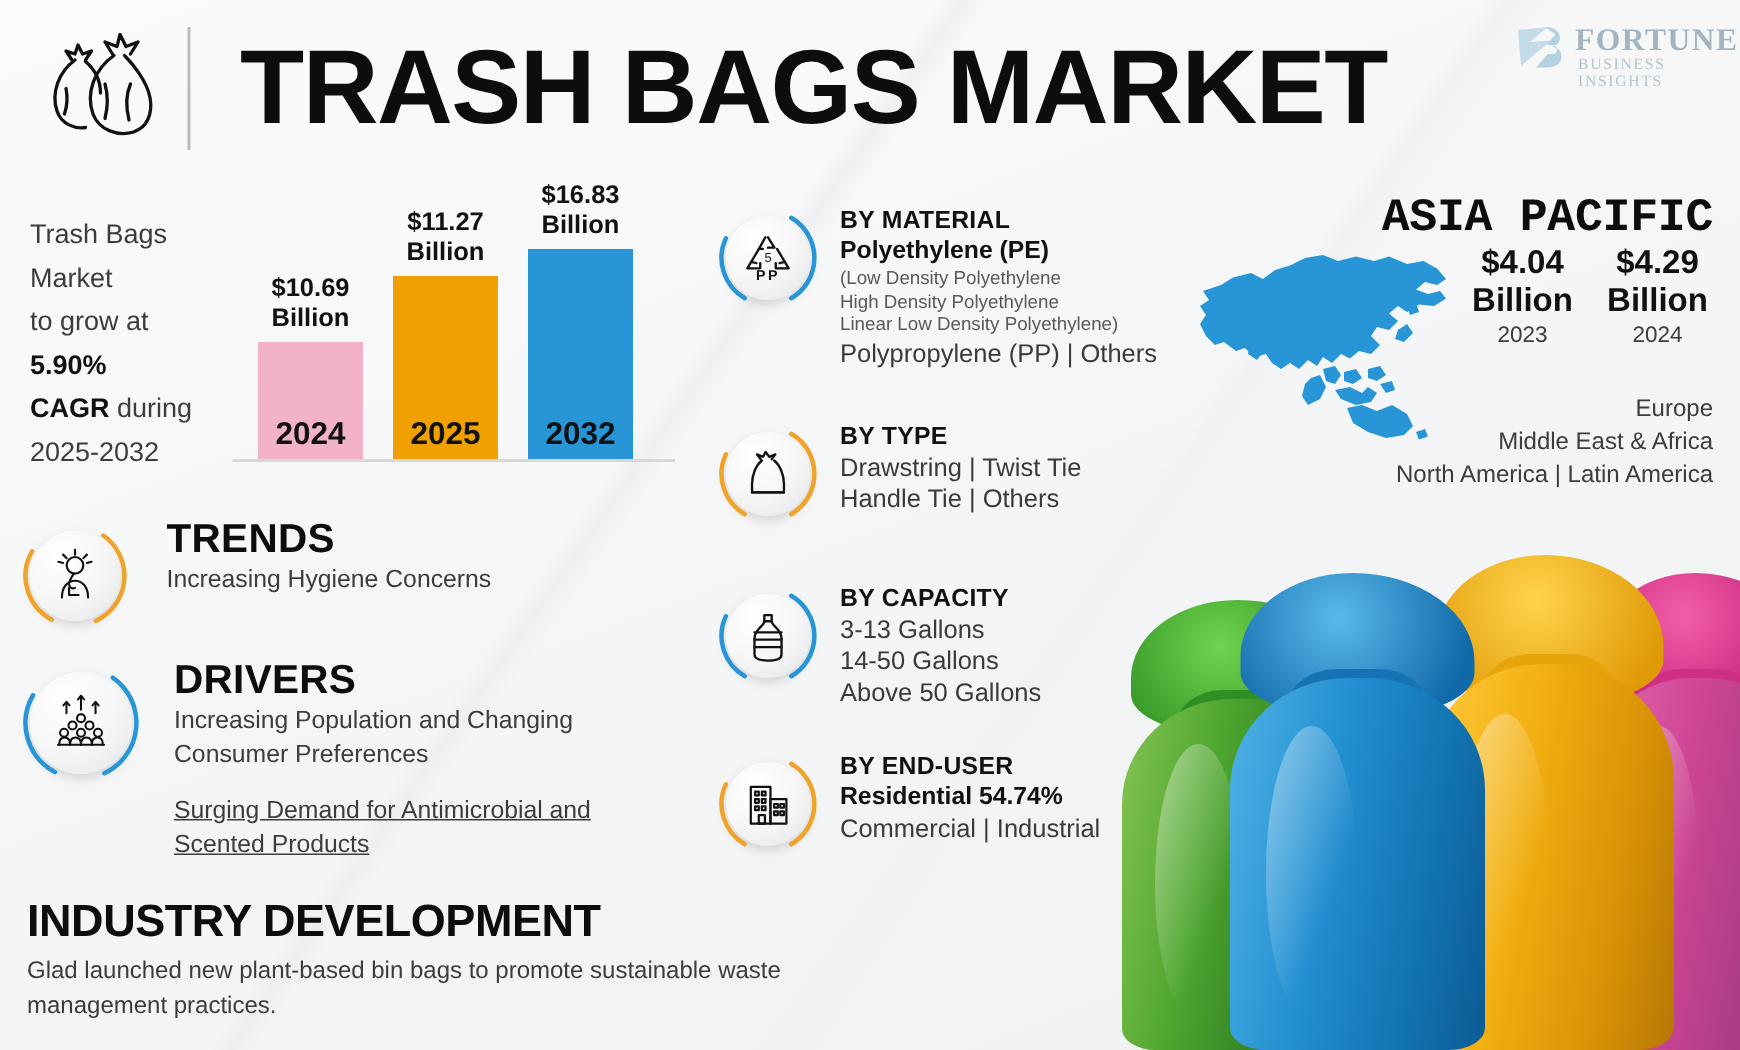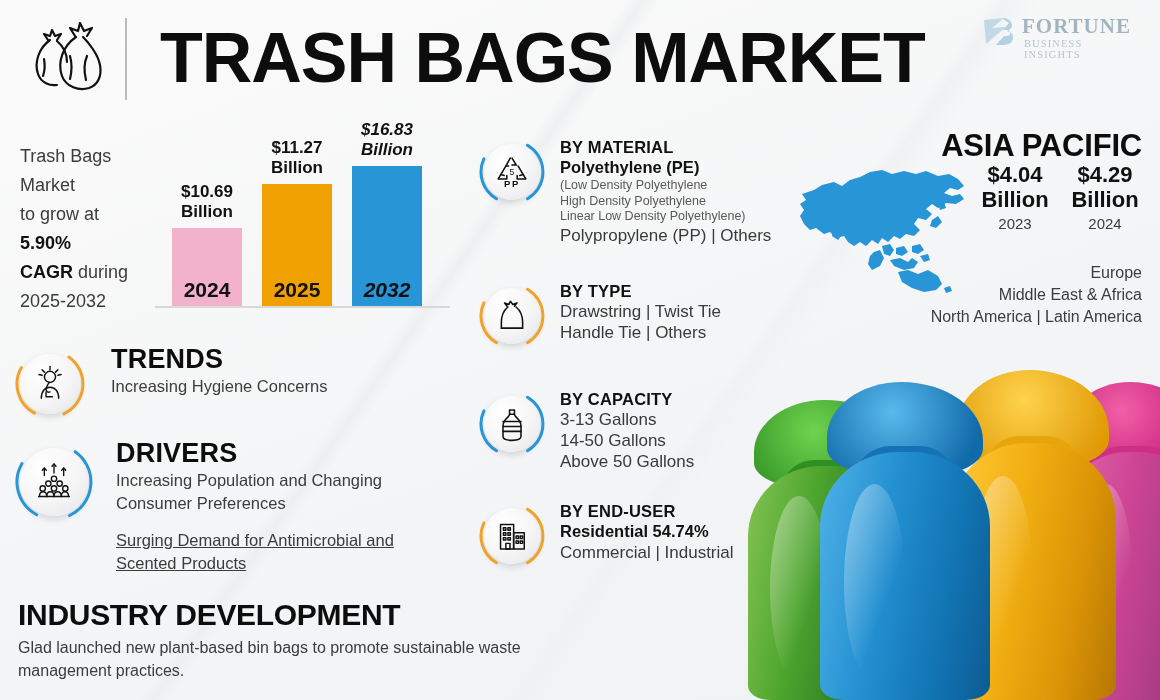--- a/index.html
+++ b/index.html
@@ -20,21 +20,21 @@
 
   
   #header{position:absolute;left:0;top:0;width:1160px;height:118px;}
   #logo-bags{position:absolute;left:28px;top:22px;width:78px;height:72px;}
   #header-divider{position:absolute;left:125px;top:18px;width:2px;height:82px;background:#b9bcbe;}
   #main-title{
     position:absolute;left:160px;top:16px;
     font-size:70px;line-height:84px;font-weight:bold;letter-spacing:-1px;
     color:#0d0d0d;white-space:nowrap;
   }
-  #brand{position:absolute;right:28px;top:14px;width:150px;height:42px;opacity:.55;}
+  #brand{position:absolute;right:0;top:14px;width:150px;height:42px;opacity:.55;}
   #brand .bmark{position:absolute;left:0;top:2px;width:34px;height:30px;}
   #brand .bname{position:absolute;left:40px;top:0;font-size:21px;font-weight:bold;
     letter-spacing:1px;color:#5e7f93;font-family:"Liberation Serif", serif;}
   #brand .bsub{position:absolute;left:42px;top:24px;font-size:10.5px;letter-spacing:1.1px;
     color:#7e9cad;font-family:"Liberation Serif", serif;}
 
   
   #cagr-text{position:absolute;left:20px;top:142px;width:150px;
     font-size:18px;line-height:29px;color:#3c3c3c;}
   #cagr-text b{color:#111;font-weight:bold;}
@@ -72,21 +72,21 @@
   
   .seg{position:absolute;left:478px;width:300px;}
   .seg .txt{position:absolute;left:82px;top:0;width:230px;}
   .seg .t-head{font-size:16.5px;font-weight:bold;color:#111;letter-spacing:.2px;}
   .seg .t-b{font-size:17px;line-height:21px;color:#3a3a3a;}
   .seg .t-b.bold{font-weight:bold;color:#111;font-size:16.5px;}
   .seg .t-s{font-size:12.5px;line-height:15.5px;color:#595959;}
 
   
   #ap-title{position:absolute;right:18px;top:128px;font-size:31px;font-weight:bold;
-    color:#0d0d0d;letter-spacing:-.2px;}
+    color:#0d0d0d;letter-spacing:-.2px;font-family:Liberation Mono, monospace;}
   #ap-map{position:absolute;left:786px;top:160px;width:196px;height:135px;}
   .ap-fig{position:absolute;text-align:center;width:110px;}
   .ap-fig .v{font-size:22px;line-height:25px;font-weight:bold;color:#111;}
   .ap-fig .y{font-size:15px;margin-top:3px;color:#3c3c3c;}
   #ap-regions{position:absolute;right:18px;top:262px;width:320px;text-align:right;
     font-size:16px;line-height:22px;color:#3c3c3c;}
 
   
   #photo{position:absolute;left:742px;top:340px;width:418px;height:360px;overflow:hidden;}
   .bag{position:absolute;bottom:0;}
@@ -154,21 +154,21 @@
        <div class="bar-year">2024</div>
         </div>
         <div class="bar-col" style="left: 112px; height: 100px;">
           <div class="bar-val" style="bottom:128px">
          <span>$11.27</span><br>
          <span>Billion</span>
        </div>
        <div class="bar" style="height:122px;background:#f0a000"></div>
        <div class="bar-year">2025</div>
         </div>
-        <div class="bar-col" style="left: 202px; height: 164px; font-style: italic;">
+        <div class="bar-col" style="left: 202px; height: 164px;">
           <div class="bar-val" style="bottom:146px">
          <span>$16.83</span><br>
          <span>Billion</span>
        </div>
        <div class="bar" style="height:140px;background:#2795d6"></div>
        <div class="bar-year">2032</div>
         </div>
       </div>
   </div>
 

